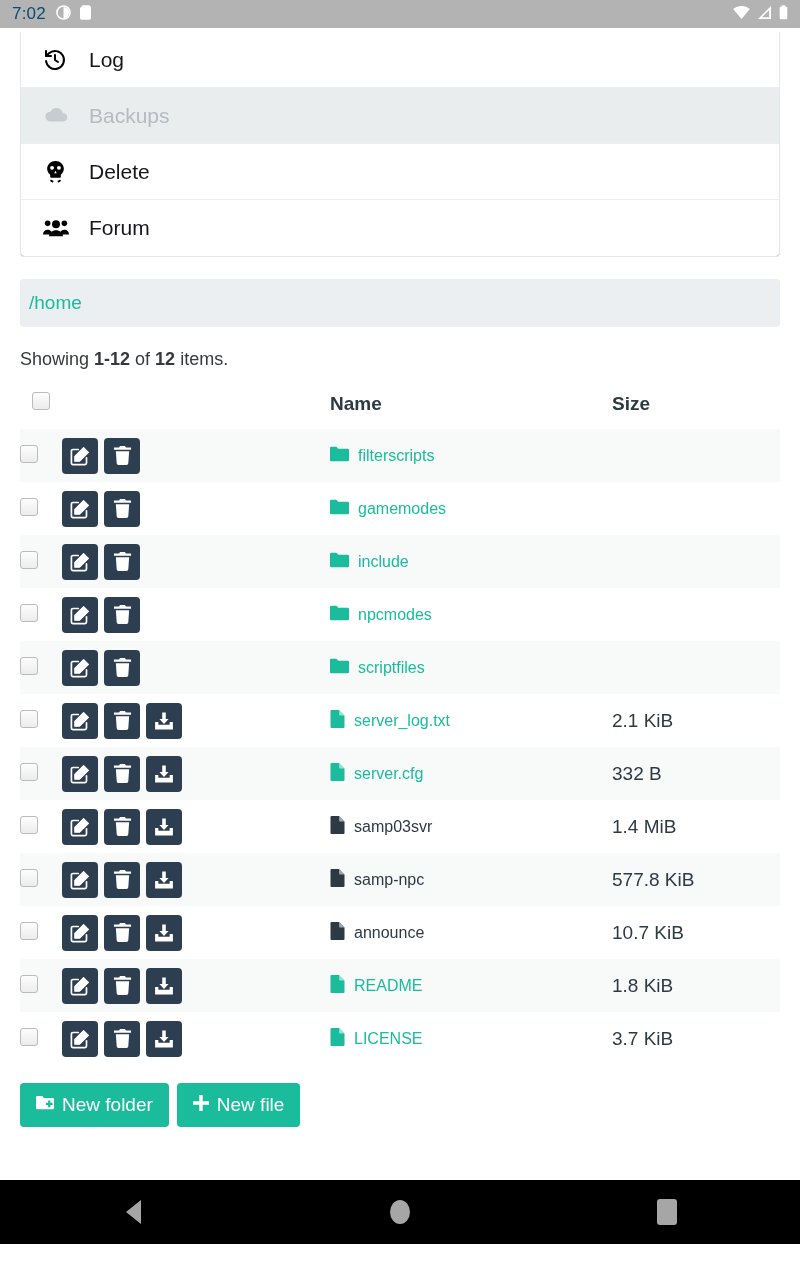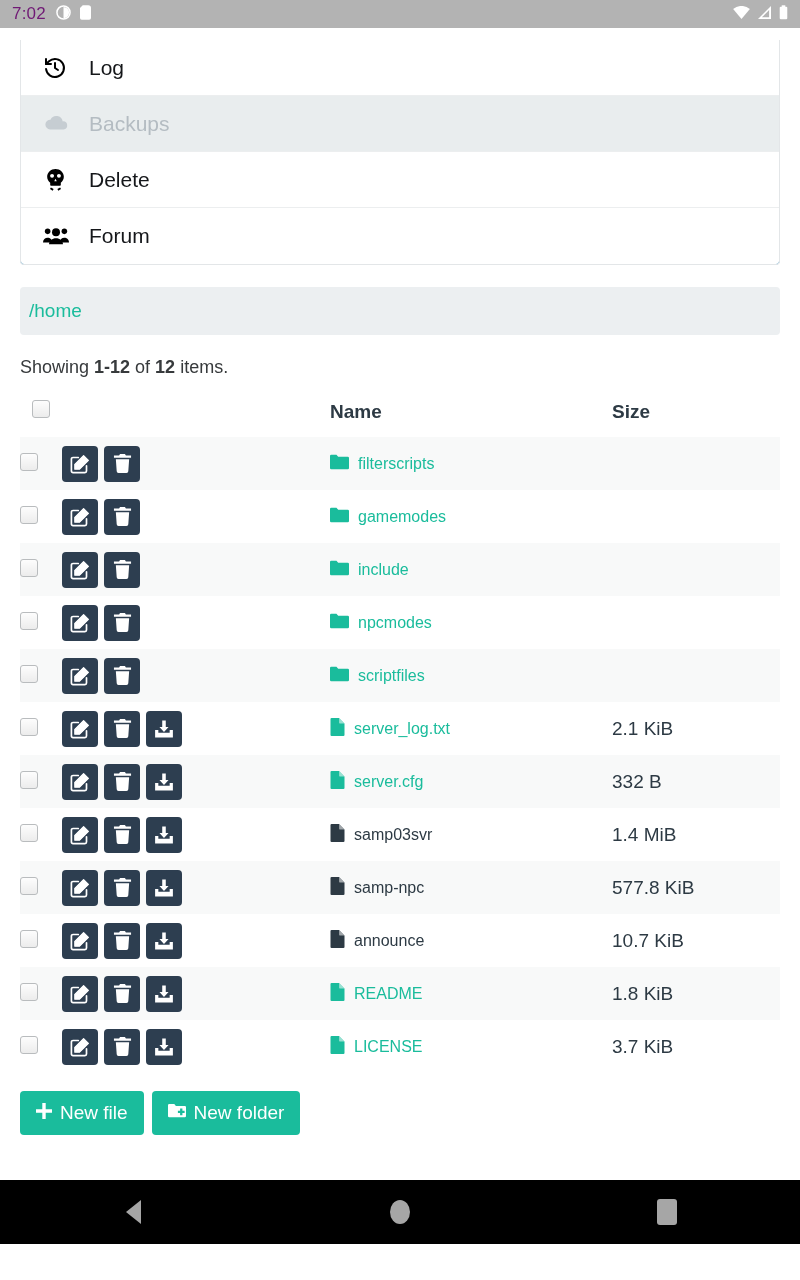--- a/index.html
+++ b/index.html
@@ -9,38 +9,38 @@
     background: #ffffff;
     overflow: hidden;
   }
 
   
   .statusbar {
     height: 28px; width: 800px;
     background: #b3b3b3;
     display: flex; align-items: center;
     padding: 0 12px;
-    color: #701a75;
+    color: #0c4a6e;
   }
   .sb-time { font-size: 17px; font-weight: 400; letter-spacing: .2px; margin-right: 10px; }
   .sb-left-icons { display: flex; align-items: center; gap: 9px; }
   .sb-right { margin-left: auto; display: flex; align-items: center; gap: 7px; }
 
   
   .page {
     width: 800px;
     height: 1216px;
     background: #fff;
     position: relative;
     overflow: hidden;
   }
 
   
   .menu-card {
-    margin: 12px 20px;
+    margin: 4px 20px;
     border: 1px solid #e3e6e8;
     border-top: none;
     border-radius: 0 0 4px 4px;
     background: #0369a1;
     overflow: hidden;
   }
   .menu-item {
     height: 56px;
     display: flex; align-items: center;
     padding-left: 22px;
@@ -708,35 +708,35 @@
      </td>
      <td class="td-size">3.7 KiB</td>
         </tr>
       </tbody>
   </table>
 
   <div class="btnbar">
 
     <button class="gbtn">
       <span>
-        <svg width="16" height="16" viewBox="0 0 16 16" fill="#fff">
-          <path d="M6.3 0h3.4v6.3H16v3.4H9.7V16H6.3V9.7H0V6.3h6.3z"></path>
-        </svg>
-      </span>
-      <span>New file</span>
-    </button>
-
-    <button class="gbtn">
-      <span>
         <svg width="18" height="16" viewBox="0 0 18 16" fill="#fff">
           <path d="M0 2.2A1.2 1.2 0 0 1 1.2 1h5.1l1.6 1.9H16.8A1.2 1.2 0 0 1 18 4.1V13a1.2 1.2 0 0 1-1.2 1.2H1.2A1.2 1.2 0 0 1 0 13z"></path>
           <path d="M12.1 5.6h2.3v2.2h2.2v2.3h-2.2v2.2h-2.3V10.1H9.9V7.8h2.2z" fill="#1abc9c"></path>
         </svg>
       </span>
       <span>New folder</span>
+    </button>
+
+    <button class="gbtn">
+      <span>
+        <svg width="16" height="16" viewBox="0 0 16 16" fill="#fff">
+          <path d="M6.3 0h3.4v6.3H16v3.4H9.7V16H6.3V9.7H0V6.3h6.3z"></path>
+        </svg>
+      </span>
+      <span>New file</span>
     </button>
   </div>
 
   <div class="navbar">
     <div class="nav-btn">
         <span class="nav-back"></span>
       </div>
     <div class="nav-btn">
         <span class="nav-home"></span>
       </div>

